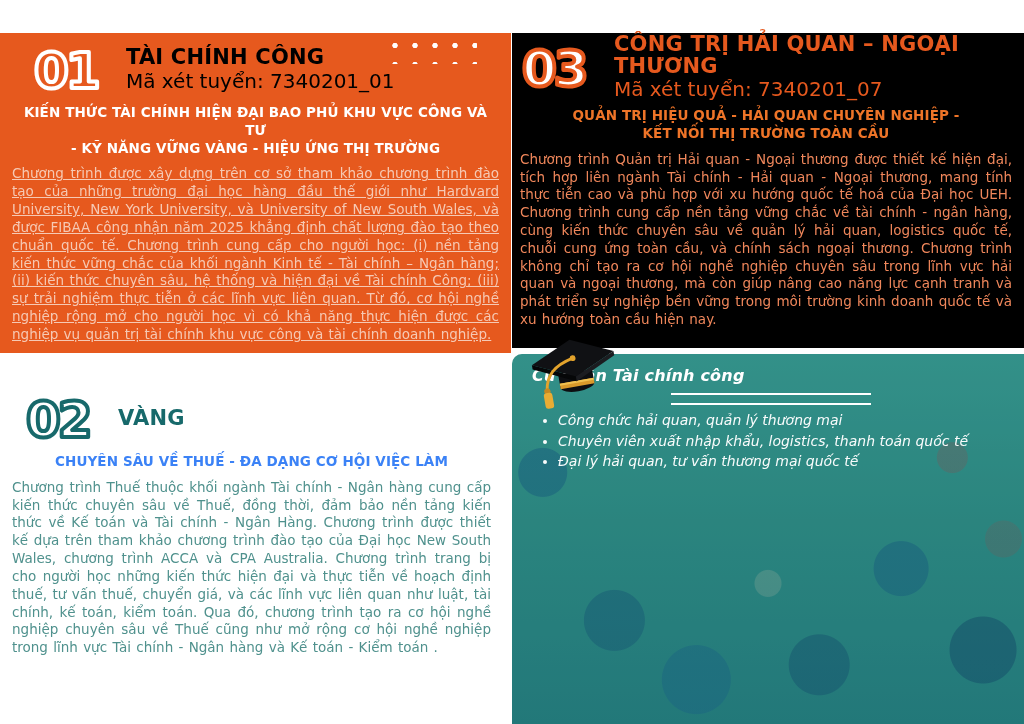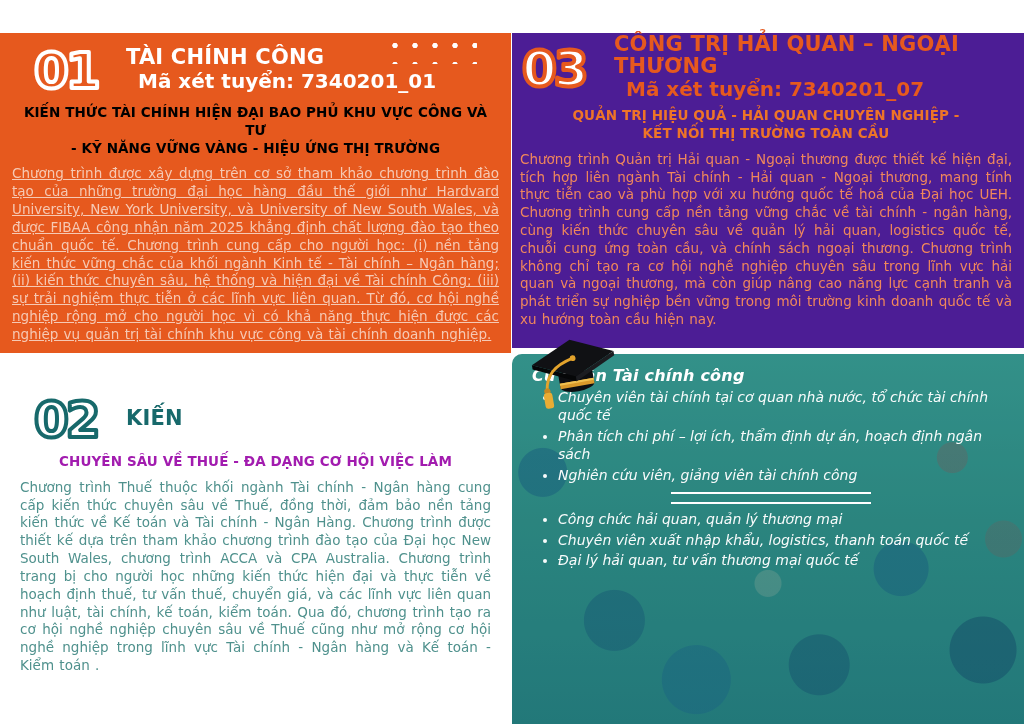--- a/index.html
+++ b/index.html
@@ -9,38 +9,38 @@
   *{margin:0;padding:0;box-sizing:border-box;}
   html,body{background:#888;}
   .page{
     position:relative;width:1024px;height:724px;background:#fff;overflow:hidden;
     font-family:"DejaVu Sans","Liberation Sans",sans-serif;margin:0 auto;
   }
   section{position:absolute;}
 
   
   .block-01{left:0;top:33px;width:511px;height:320px;background:var(--orange);color:#fff;padding:6px 12px 0 12px;}
-  .block-02{left:0;top:390px;width:503px;height:300px;background:#fff;color:var(--teal);padding:0 12px 0 20px;}
-  .block-03{left:512px;top:33px;width:512px;height:315px;background:#4c1d95;color:var(--orange);padding:0 12px 0 8px;}
+  .block-02{left:0;top:390px;width:503px;height:300px;background:#fff;color:var(--teal);padding:0 12px 0 12px;}
+  .block-03{left:512px;top:33px;width:512px;height:315px;background:#000000;color:var(--orange);padding:0 12px 0 8px;}
 
   .prog-header{display:flex;align-items:center;gap:10px;}
   .block-01 .prog-header{margin-left:20px;margin-top:2px;}
   .block-02 .prog-header{margin-left:12px;}
   .block-03 .prog-header{margin-left:0;}
   .num-svg{flex:0 0 auto;display:block;}
   .prog-titles{display:flex;flex-direction:column;gap:2px;}
   .prog-title{font-size:21px;font-weight:800;letter-spacing:.2px;line-height:1.05;}
-  .prog-code{font-size:20px;font-weight:700;line-height:1.05;margin-left:12px;}
-  .block-01 .prog-title,.block-01 .prog-code{color:#ffffff;}
+  .prog-code{font-size:20px;font-weight:400;line-height:1.05;}
+  .block-01 .prog-title,.block-01 .prog-code{color:#000000;}
   .block-02 .prog-title,.block-02 .prog-code{color:var(--teal);}
   .block-03 .prog-title,.block-03 .prog-code{color:var(--orange);}
 
   .tagline{margin-top:7px;text-align:center;font-weight:800;font-size:13.5px;line-height:1.32;letter-spacing:.1px;}
-  .block-01 .tagline{color:#000000;}
-  .block-02 .tagline{color:#a21caf;}
+  .block-01 .tagline{color:#ffffff;}
+  .block-02 .tagline{color:#3b82f6;}
   .block-03 .tagline{color:var(--orange-sub);}
   .tagline div:empty{display:none;}
 
   .prog-body{margin-top:8px;font-size:13.5px;line-height:1.32;text-align:justify;word-spacing:1px;}
   .block-01 .prog-body{color:var(--orange-light);text-decoration:underline;}
   .block-02 .prog-body{color:var(--teal-body);}
   .block-03 .prog-body{color:var(--orange-body);}
 
   
   .dots{
@@ -97,21 +97,21 @@
     </div>
     <p class="prog-body">Chương trình được xây dựng trên cơ sở tham khảo chương trình đào tạo của những trường đại học hàng đầu thế giới như Hardvard University, New York University, và University of New South Wales, và được FIBAA công nhận năm 2025 khẳng định chất lượng đào tạo theo chuẩn quốc tế. Chương trình cung cấp cho người học: (i) nền tảng kiến thức vững chắc của khối ngành Kinh tế - Tài chính – Ngân hàng; (ii) kiến thức chuyên sâu, hệ thống và hiện đại về Tài chính Công; (iii) sự trải nghiệm thực tiễn ở các lĩnh vực liên quan. Từ đó, cơ hội nghề nghiệp rộng mở cho người học vì có khả năng thực hiện được các nghiệp vụ quản trị tài chính khu vực công và tài chính doanh nghiệp.</p>
   </section>
 
   <section class="block-02">
     <div class="prog-header">
       <svg class="num-svg" width="84" height="56" viewBox="0 0 84 56">
         <text x="2" y="47" font-family="DejaVu Sans, sans-serif" font-size="50" font-weight="bold" letter-spacing="-3" fill="#ffffff" stroke="#17696B" stroke-width="4" stroke-linejoin="round">02</text>
       </svg>
       <div class="prog-titles">
-        <div class="prog-title">KIẾN</div>
+        <div class="prog-title">VÀNG</div>
       </div>
     </div>
     <div class="tagline">
       <div>CHUYÊN SÂU VỀ THUẾ - ĐA DẠNG CƠ HỘI VIỆC LÀM</div>
 
     </div>
     <p class="prog-body">Chương trình Thuế thuộc khối ngành Tài chính - Ngân hàng cung cấp kiến thức chuyên sâu về Thuế, đồng thời, đảm bảo nền tảng kiến thức về Kế toán và Tài chính - Ngân Hàng.  Chương trình được thiết kế dựa trên tham khảo chương trình đào tạo của Đại học New South Wales, chương trình ACCA và CPA Australia. Chương trình trang bị cho người học những kiến thức hiện đại và thực tiễn về hoạch định thuế, tư vấn thuế, chuyển giá, và các lĩnh vực liên quan như luật, tài chính, kế toán, kiểm toán. Qua đó, chương trình tạo ra cơ hội nghề nghiệp chuyên sâu về Thuế cũng như mở rộng cơ hội nghề nghiệp trong lĩnh vực Tài chính - Ngân hàng và Kế toán - Kiểm toán .</p>
   </section>
 
   <section class="block-03">
@@ -143,25 +143,20 @@
         <circle cx="70" cy="30" r="4" fill="#E3A32C"></circle>
         <path d="M70 30 C 42 36, 30 48, 27 68" stroke="#E3A32C" stroke-width="4" fill="none" stroke-linecap="round"></path>
         <circle cx="27" cy="70" r="4.5" fill="#C88920"></circle>
         <rect x="21" y="72" width="12" height="22" rx="4" fill="#E9AC34"></rect>
       </svg>
     </div>
     <div class="careers-inner">
 
       <div class="group">
         <div class="group-heading">Cử nhân Tài chính công</div>
-        <ul>
-          <li>Chuyên viên tài chính tại cơ quan nhà nước, tổ chức tài chính quốc tế</li>
-          <li>Phân tích chi phí – lợi ích, thẩm định dự án, hoạch định ngân sách</li>
-          <li>Nghiên cứu viên, giảng viên tài chính công</li>
-        </ul>
       </div>
       <div class="divider"></div>
 
       <div class="divider"></div>
 
       <div class="group">
         <ul>
           <li>Công chức hải quan, quản lý thương mại</li>
           <li>Chuyên viên xuất nhập khẩu, logistics, thanh toán quốc tế</li>
           <li>Đại lý hải quan, tư vấn thương mại quốc tế</li>

